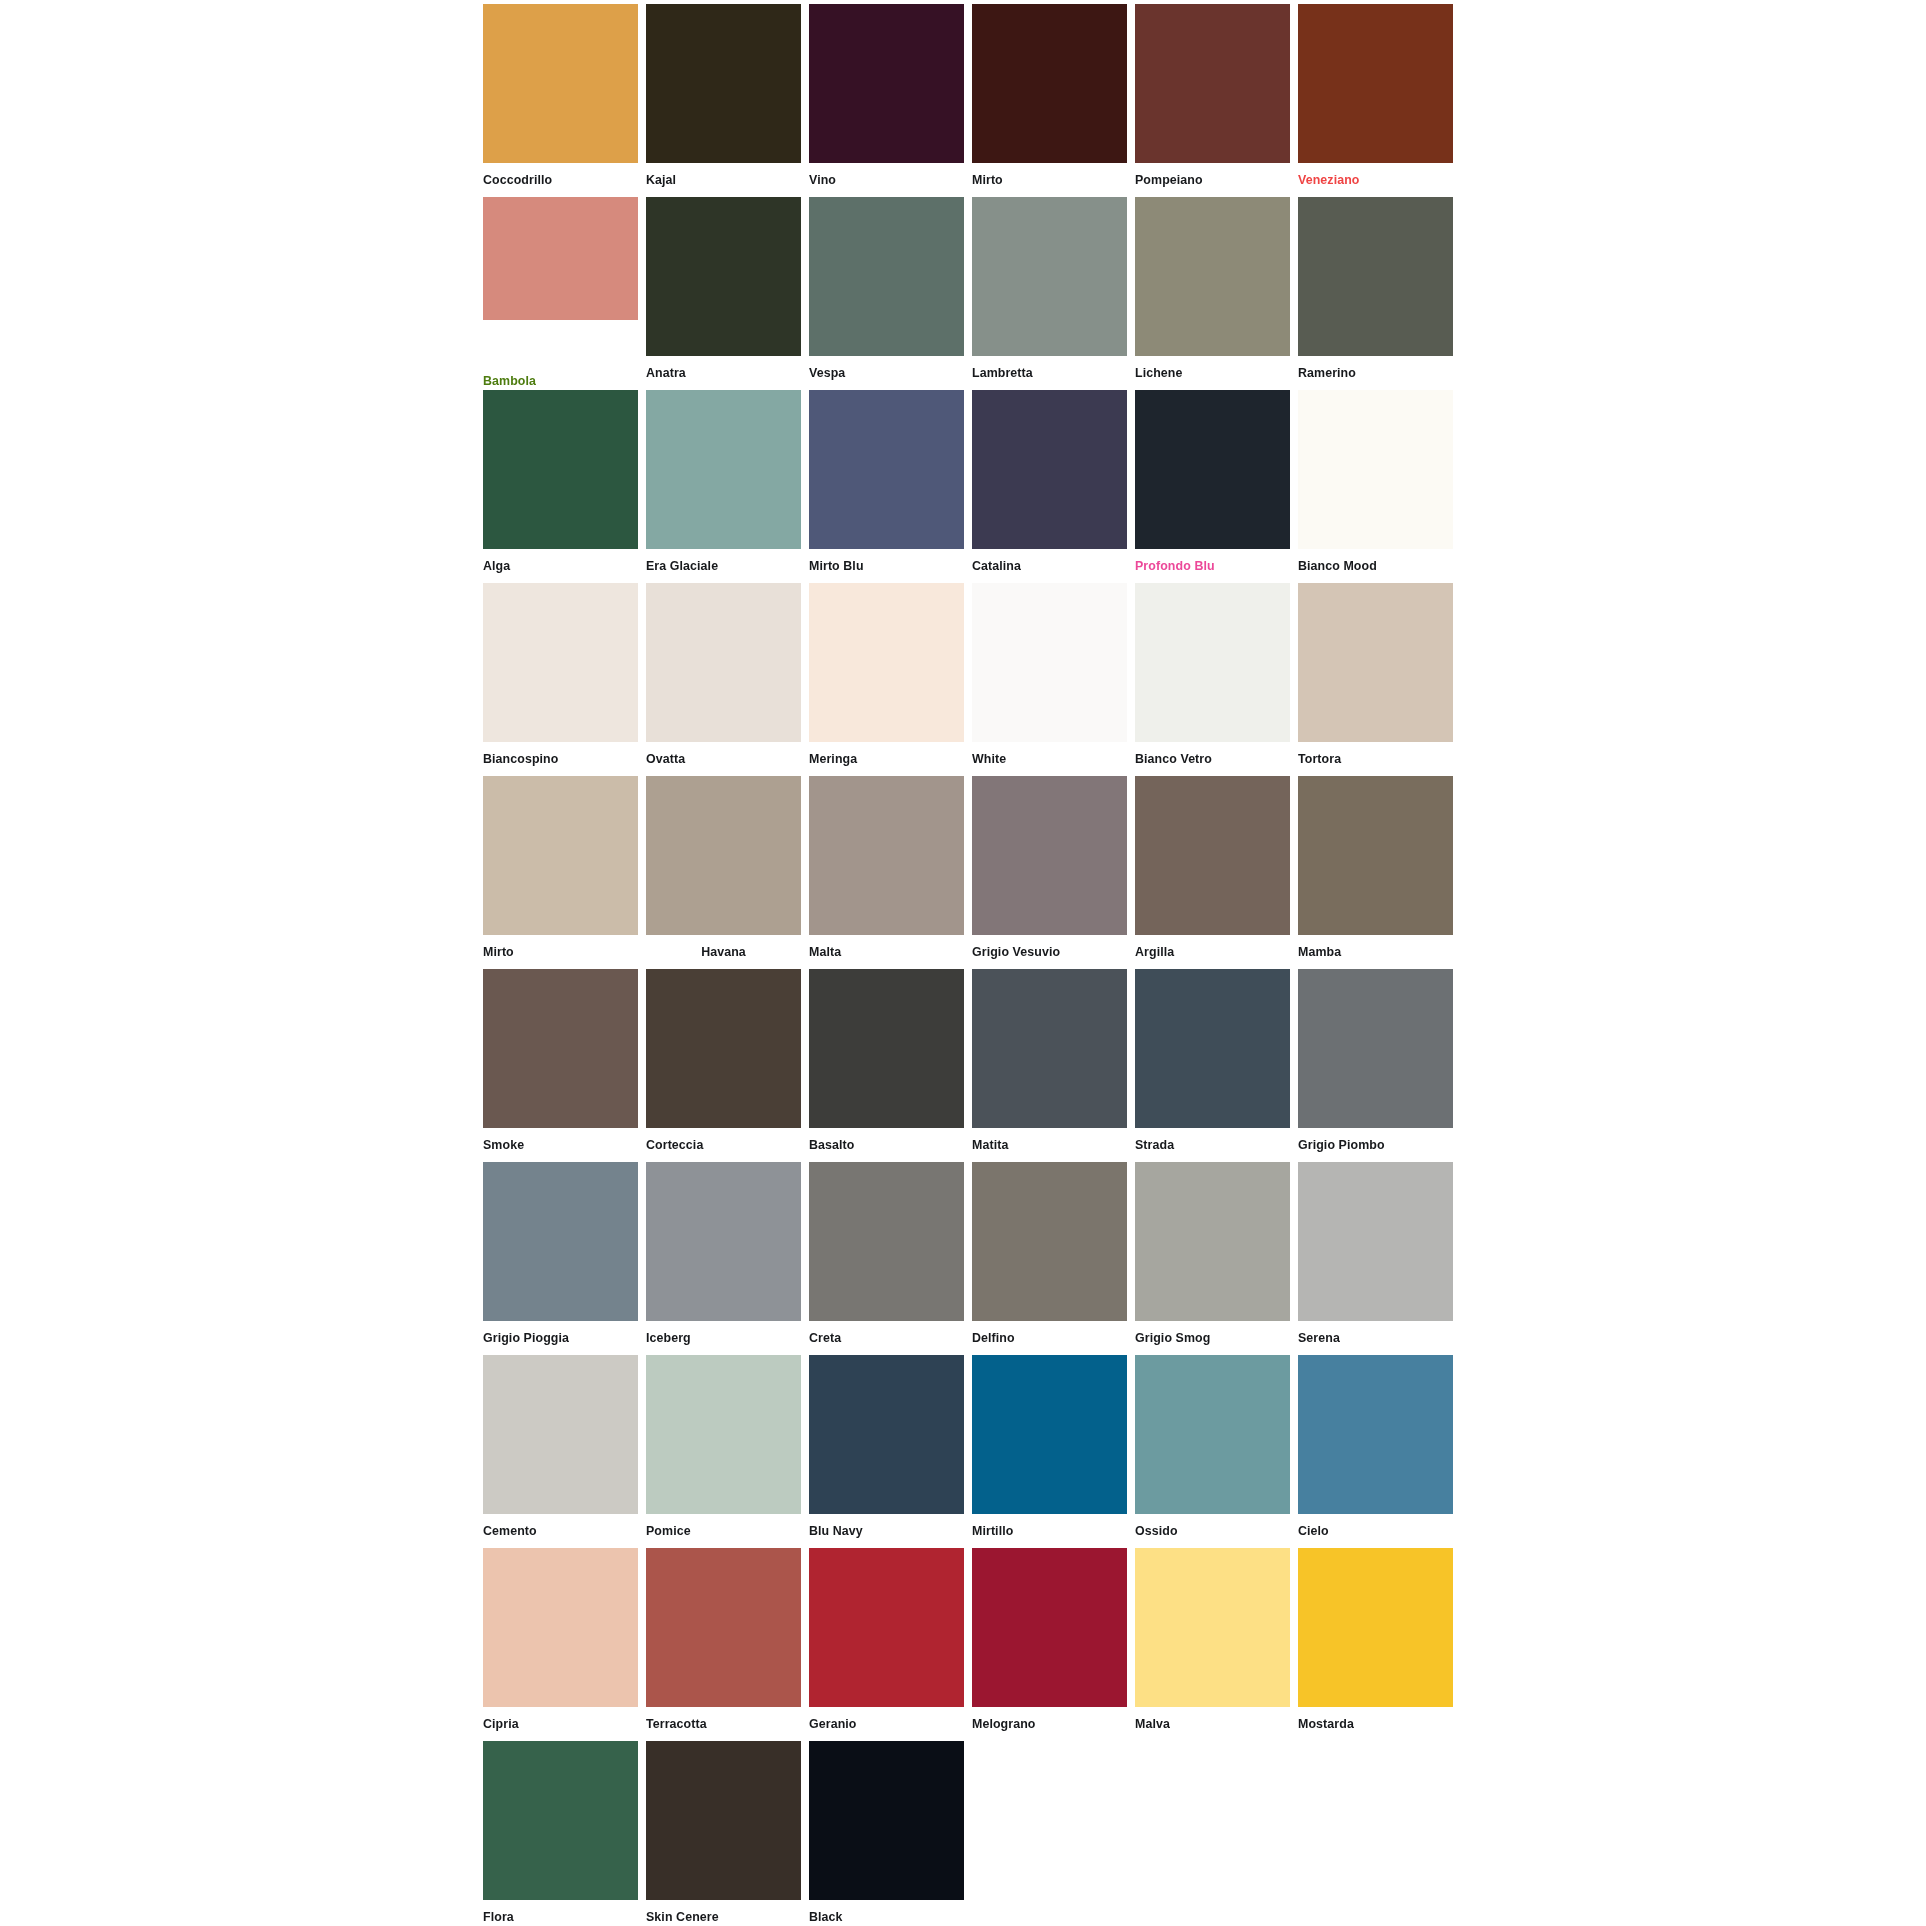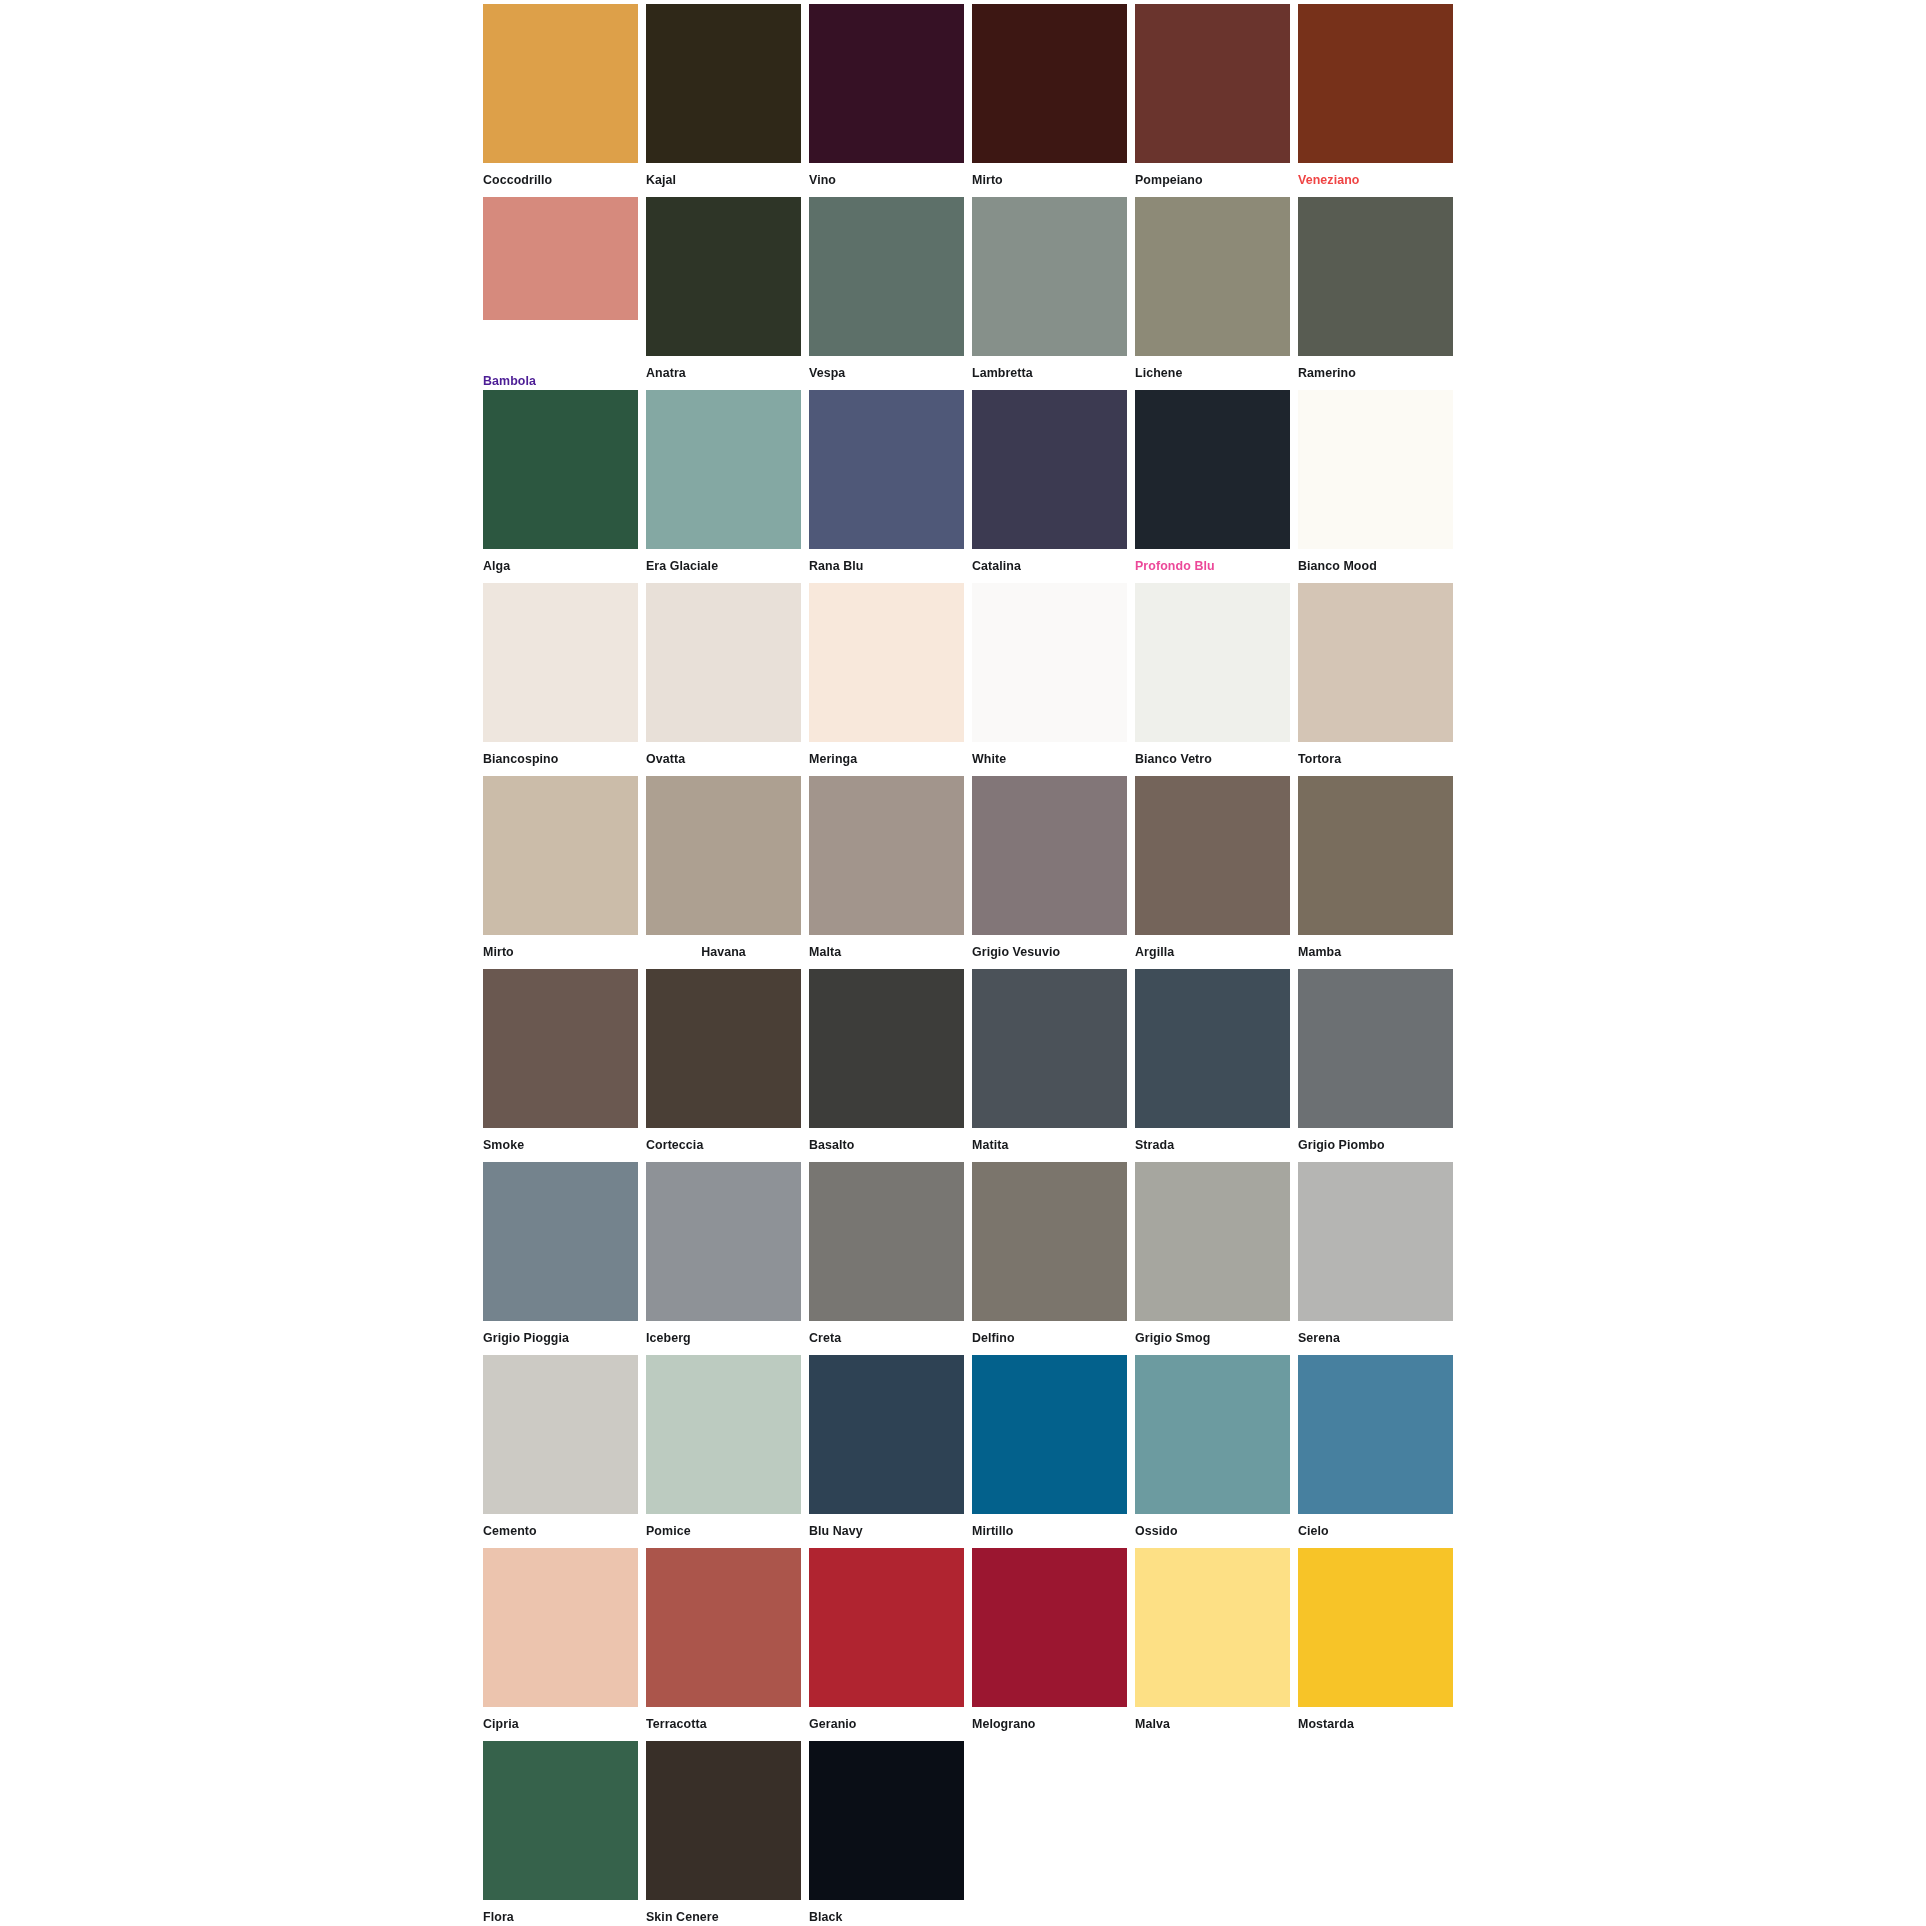--- a/index.html
+++ b/index.html
@@ -84,21 +84,21 @@
       <div class="swatch-cell">
         <div class="swatch-chip" style="background: rgb(106, 52, 45);"></div>
         <div class="swatch-label" style="color: rgb(23, 25, 28);">Pompeiano</div>
       </div>
       <div class="swatch-cell">
         <div class="swatch-chip" style="background: rgb(119, 49, 26);"></div>
         <div class="swatch-label" style="color: #ef4444;">Veneziano</div>
       </div>
       <div class="swatch-cell">
         <div class="swatch-chip" style="background: rgb(214, 138, 125);"></div>
-        <div class="swatch-label" style="color: #4c1d95; margin-top: 44px;">Bambola</div>
+        <div class="swatch-label" style="color: #4d7c0f; margin-top: 44px;">Bambola</div>
       </div>
       <div class="swatch-cell">
         <div class="swatch-chip" style="background: rgb(46, 53, 39);"></div>
         <div class="swatch-label" style="color: rgb(23, 25, 28);">Anatra</div>
       </div>
       <div class="swatch-cell">
         <div class="swatch-chip" style="background: rgb(93, 112, 105);"></div>
         <div class="swatch-label" style="color: rgb(23, 25, 28);">Vespa</div>
       </div>
       <div class="swatch-cell">
@@ -116,21 +116,21 @@
       <div class="swatch-cell">
         <div class="swatch-chip" style="background: rgb(44, 87, 64);"></div>
         <div class="swatch-label" style="color: rgb(23, 25, 28);">Alga</div>
       </div>
       <div class="swatch-cell">
         <div class="swatch-chip" style="background: rgb(132, 168, 163);"></div>
         <div class="swatch-label" style="color: rgb(23, 25, 28);">Era Glaciale</div>
       </div>
       <div class="swatch-cell">
         <div class="swatch-chip" style="background: rgb(79, 88, 120);"></div>
-        <div class="swatch-label" style="color: rgb(23, 25, 28);">Rana Blu</div>
+        <div class="swatch-label" style="color: rgb(23, 25, 28);">Mirto Blu</div>
       </div>
       <div class="swatch-cell">
         <div class="swatch-chip" style="background: rgb(60, 58, 81);"></div>
         <div class="swatch-label" style="color: rgb(23, 25, 28);">Catalina</div>
       </div>
       <div class="swatch-cell">
         <div class="swatch-chip" style="background: rgb(30, 37, 45);"></div>
         <div class="swatch-label" style="color: #ec4899;">Profondo Blu</div>
       </div>
       <div class="swatch-cell">

